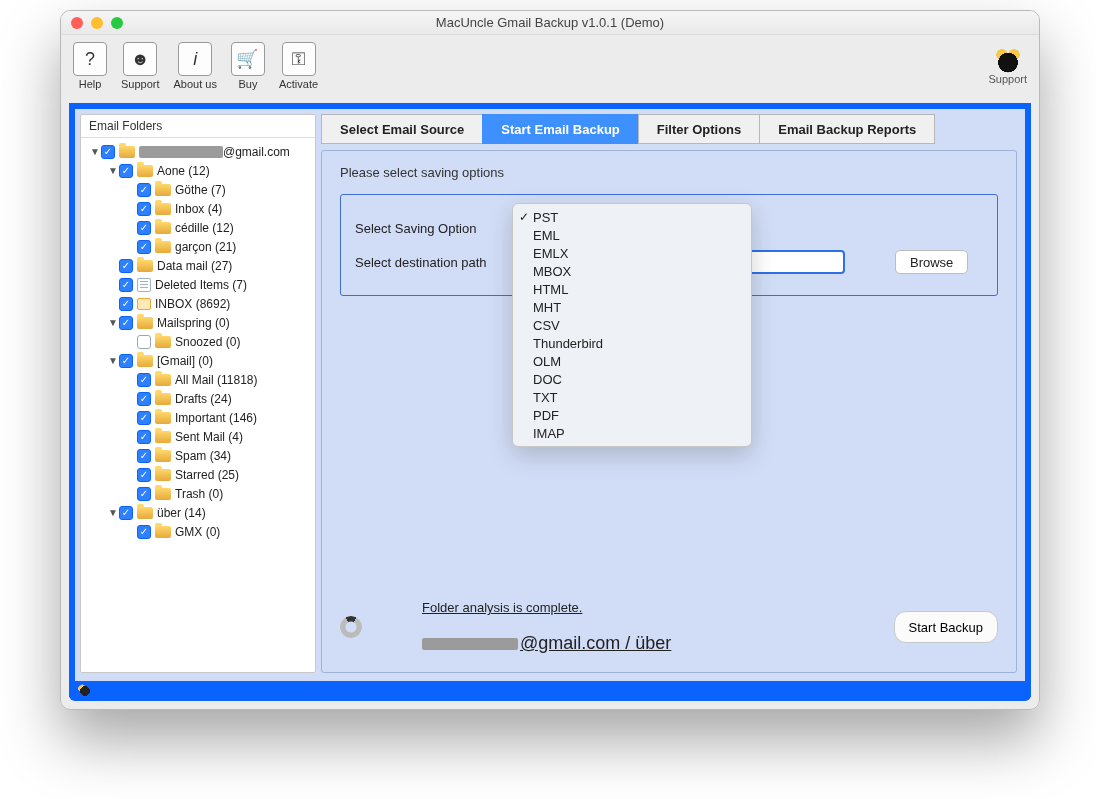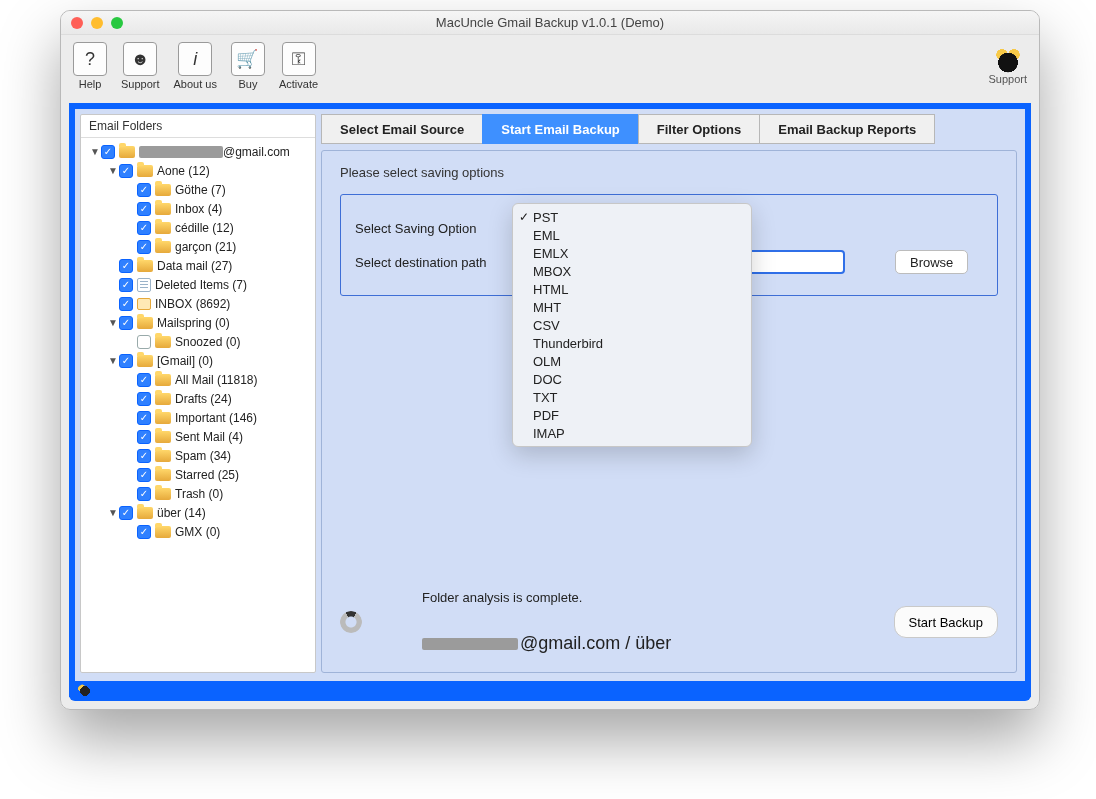--- a/index.html
+++ b/index.html
@@ -216,21 +216,21 @@
     display:flex; align-items:center;
   }
   .spinner{
     width:22px;height:22px;border-radius:50%;
     background:
       conic-gradient(#333 0 30deg, #bbb 30deg 330deg, #333 330deg 360deg);
     -webkit-mask: radial-gradient(circle, transparent 5px, #000 6px);
             mask: radial-gradient(circle, transparent 5px, #000 6px);
     margin-right:60px;
   }
-  .status-block{ display:flex; flex-direction:column; gap:28px;}
+  .status-block{ display:flex; flex-direction:column; gap:18px;text-decoration:underline;}
   .status1{ font-size:13px;}
   .status2{ font-size:18px; display:flex; align-items:center;}
   .status2 .redact{ width:96px; margin-right:2px;}
   .start-btn{
     margin-left:auto;
     height:32px; padding:0 14px;
     background:#fbfbfb; border:1px solid #c9c9c9; border-radius:12px;
     font-size:13px; font-weight:500; cursor:pointer;
   }
   .bottom-strip{

